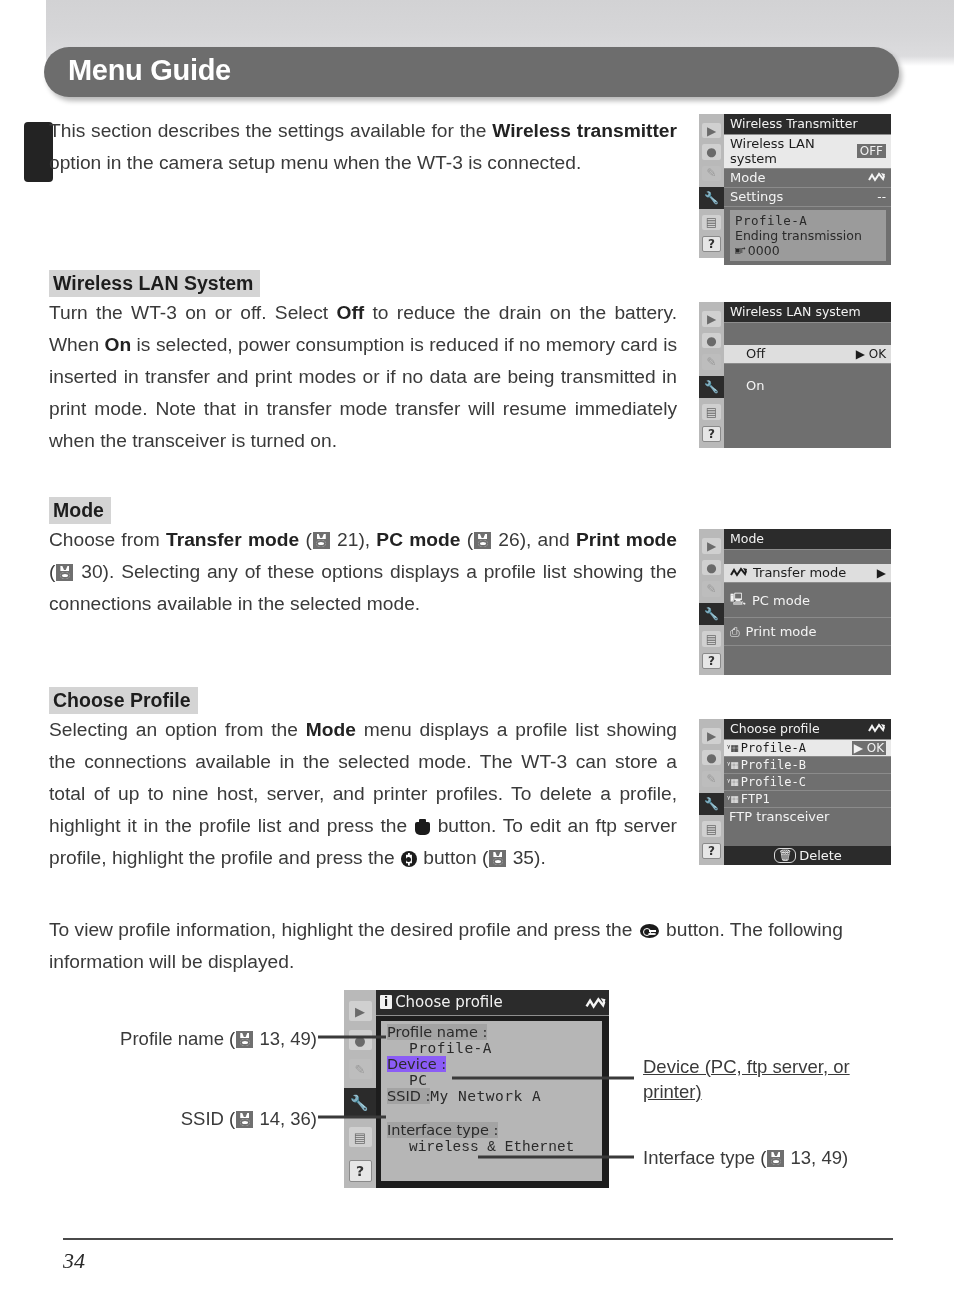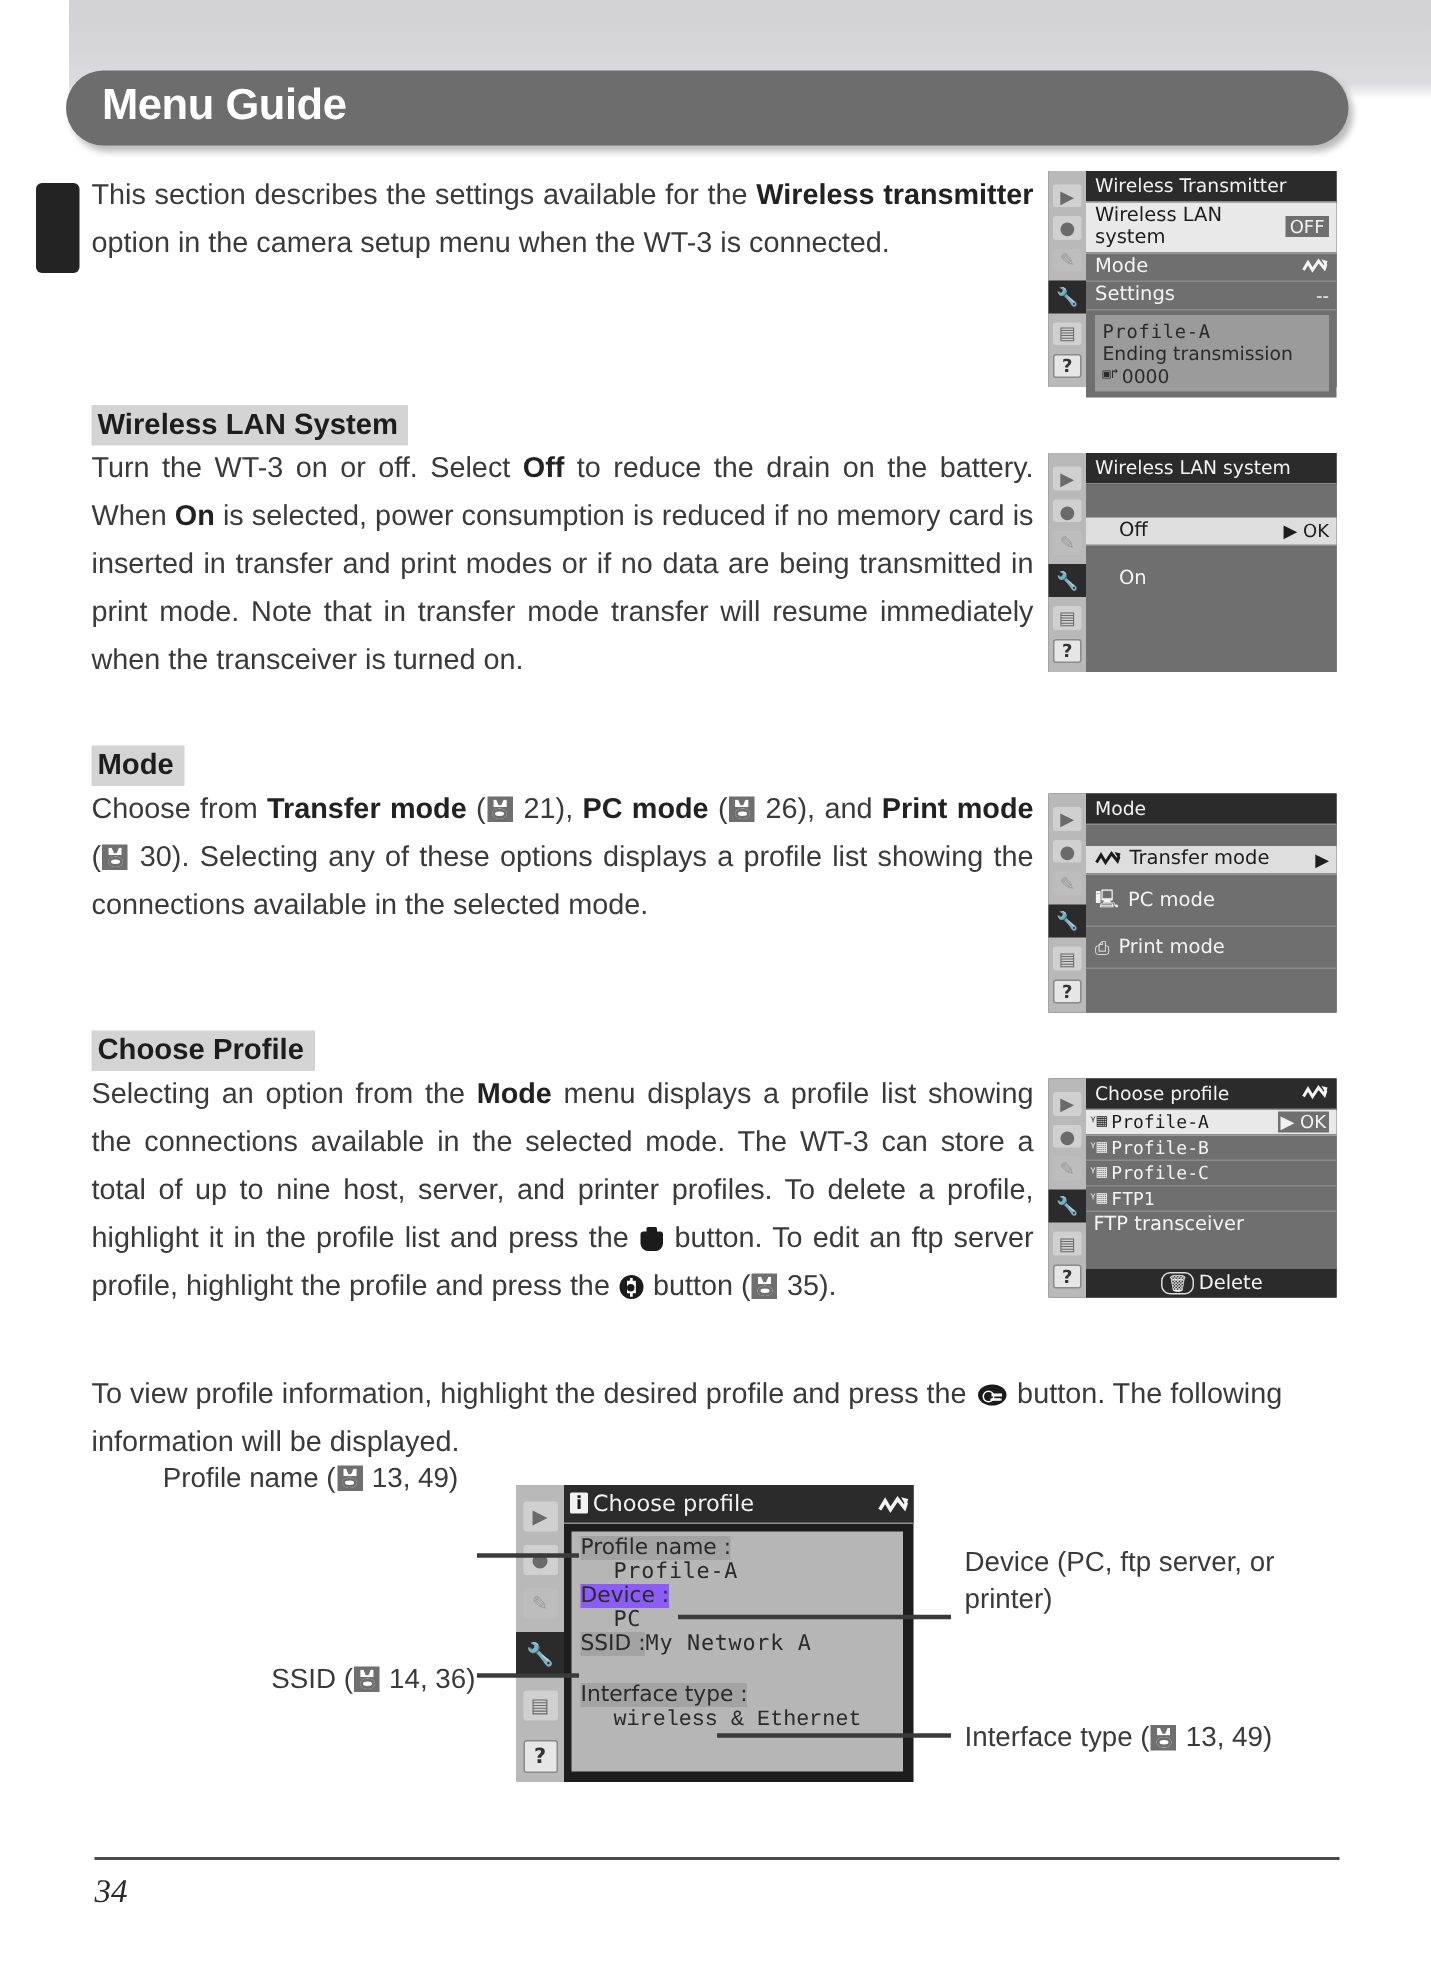--- a/index.html
+++ b/index.html
@@ -37,21 +37,21 @@
     font-family:Liberation Sans, sans-serif;
   }
 
   
   .tab-marker {
     position:absolute; left:24px; top:122px; width:29px; height:60px;
     background:#232323; border-radius:4px;
   }
 
   
-  .col { position:absolute; left:61px; width:628px; }
+  .col { position:absolute; left:49px; width:628px; }
   p.body {
     margin:0;
     font-size:19.2px;
     line-height:32px;
     color:#3a3a3a;
     text-align:justify;
   }
   p.body.last-left { text-align:left; }
   b { font-weight:bold; color:#222; }
 
@@ -444,29 +444,29 @@
       </div>
       <div style="height:18px;"></div>
       <div>
         <span class="sans" style="background:#a3a3a3;">Interface type :</span><br>
         <span class="sans" style="margin-left:22px;font-family:Liberation Mono, monospace;">wireless &amp; Ethernet</span>
       </div>
     </div>
   </div>
 </div>
 
-<div class="callout" style="left:97px; top:972px; width:220px; text-align:center;">
+<div class="callout" style="left:97px; top:1026px; width:220px; text-align:right;">
   <span>Profile name (</span><span class="ref-icon"></span> <span>13, 49</span><span>)</span>
 </div>
 
 <div class="callout" style="left:97px; top:1106px; width:220px; text-align:right;">
   <span>SSID (</span><span class="ref-icon"></span> <span>14, 36</span><span>)</span>
 </div>
 
-<div class="callout" style="left:643px; top:1028px; width:250px;">
+<div class="callout" style="left:643px; top:1054px; width:250px;text-decoration:underline;">
   <span>Device (PC, ftp server, or printer)</span>
 </div>
 
 <div class="callout" style="left:643px; top:1145px; width:280px;">
   <span>Interface type (</span><span class="ref-icon"></span> <span>13, 49</span><span>)</span>
 </div>
 
 <svg class="diagram">
   <line x1="318" y1="1037" x2="386" y2="1037" stroke="#3a3a3a" stroke-width="3"></line>
   <line x1="318" y1="1117" x2="386" y2="1117" stroke="#3a3a3a" stroke-width="3"></line>

